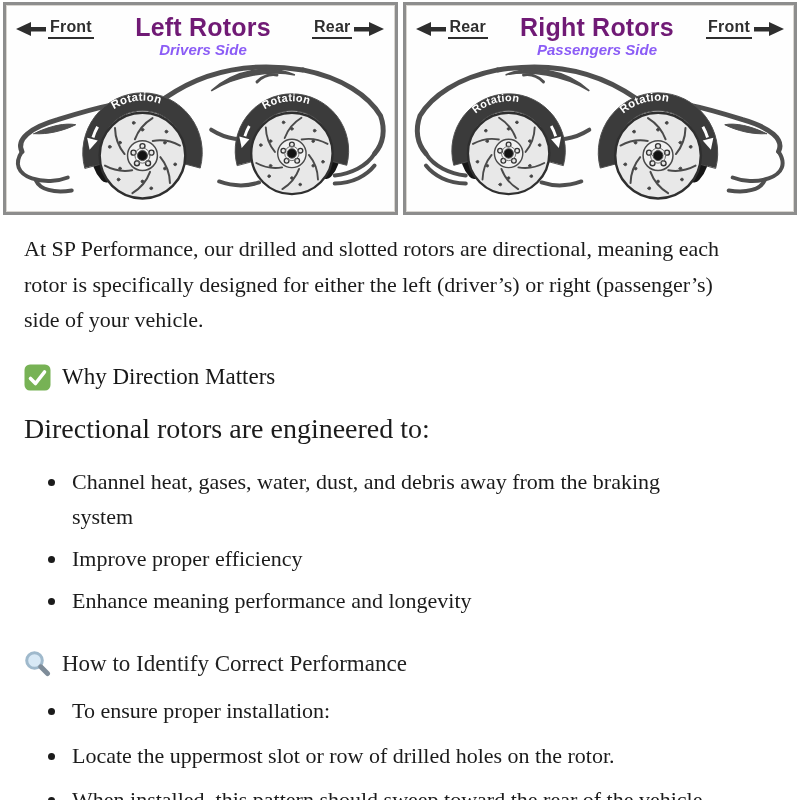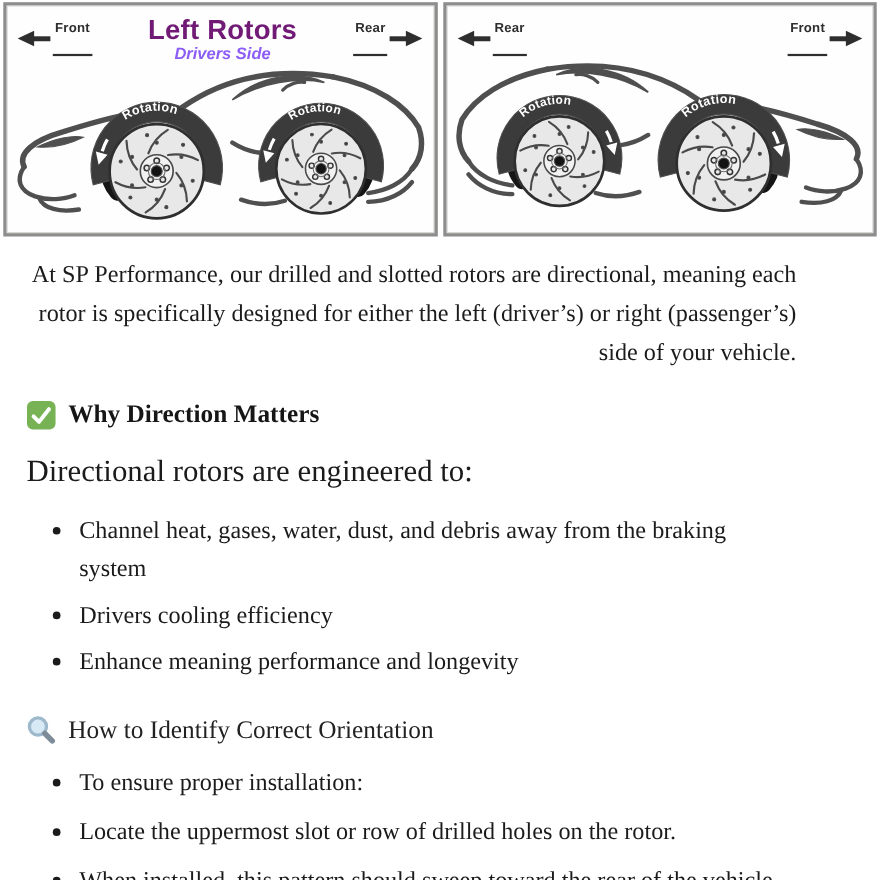--- a/index.html
+++ b/index.html
@@ -17,46 +17,46 @@
     background:#fefefe; overflow:hidden; position:relative;
     box-shadow: inset 0 0 0 1px #d8d5d0;
   }
   .panel-header {
     display:flex; justify-content:space-between; align-items:flex-start;
     padding:7px 10px 0 10px;
     font-family:"Liberation Sans", sans-serif;
   }
   .dir-label { display:flex; align-items:center; gap:2px; margin-top:6px; }
   .dir-label .lbl {
-    font-weight:bold; font-size:12px; color:#2e2e2e;
-    border-bottom:2.5px solid #2e2e2e; padding:0 2px 17px 2px;
+    font-weight:bold; font-size:16px; color:#2e2e2e;
+    border-bottom:2.5px solid #2e2e2e; padding:0 2px 1px 2px;
     letter-spacing:.2px;
   }
   .dir-arrow { display:block; fill:#2e2e2e; }
   .panel-titles { text-align:center; margin-top:2px; }
   .panel-title {
     font-size:25px; font-weight:bold; color:#701a75; line-height:1.05;
     letter-spacing:.2px;
   }
   .panel-subtitle {
     font-size:15px; font-weight:bold; font-style:italic; color:#8b5cf6;
     margin-top:1px;
   }
   .car-svg { display:block; width:100%; height:auto; margin-top:-8px; }
 
   
   .article { padding:12px 28px 0 24px; }
   .intro {
-    font-size:22px; line-height:1.62; max-width:700px; margin-top:4px;text-align:right;
+    font-size:22px; line-height:1.62; max-width:700px; margin-top:4px;
   }
   .section-heading {
     display:flex; align-items:center; gap:11px;
     font-size:23px; margin:26px 0 16px 0; color:#161616;
   }
-  .section-heading.bold { font-weight:bold; }
+  .section-heading.bold { font-weight:normal; }
   .section-heading.regular { font-weight:normal; color:#222; }
   .emoji-icon { display:block; flex:0 0 auto; }
   .lead { font-size:28px; line-height:1.6; margin:0 0 10px 0; }
   ul.bullets { margin:12px 0 0 0; padding-left:44px; max-width:700px; }
   ul.bullets li {
     font-size:22px; line-height:1.6; margin-bottom:7px; padding-left:4px;
   }
   ul.bullets.tight li { margin-bottom:9px; }
 </style>
 </head>
@@ -200,20 +200,24 @@
 
   <div class="panel">
     <div class="panel-header">
       <div class="dir-label">
         <svg class="dir-arrow" width="30" height="14" viewBox="0 0 30 14">
             <rect x="13" y="5" width="17" height="4.5"></rect>
             <polygon points="0,7 15,0 15,14"></polygon>
           </svg>
         <span class="lbl">Rear</span>
       </div>
+      <div class="panel-titles">
+        <div class="panel-title">Right Rotors</div>
+        <div class="panel-subtitle">Passengers Side</div>
+      </div>
       <div class="dir-label">
         <span class="lbl">Front</span>
         <svg class="dir-arrow" width="30" height="14" viewBox="0 0 30 14">
             <rect x="0" y="5" width="17" height="4.5"></rect>
             <polygon points="30,7 15,0 15,14"></polygon>
           </svg>
       </div>
     </div>
     <svg class="car-svg" viewBox="0 0 390 156">
       <g transform="translate(390,0) scale(-1,1)">
@@ -244,30 +248,30 @@
       <rect x="0.5" y="0.5" width="26" height="26" rx="5.5" fill="#77b255"></rect>
       <polyline points="6.5,14.5 11.5,19.5 20.5,8" fill="none" stroke="#ffffff" stroke-width="3.6" stroke-linecap="round" stroke-linejoin="round"></polyline>
     </svg>
     <span>Why Direction Matters</span>
   </div>
 
   <p class="lead">Directional rotors are engineered to:</p>
 
   <ul class="bullets">
     <li>Channel heat, gases, water, dust, and debris away from the braking system</li>
-    <li>Drivers cooling efficiency</li>
+    <li>Improve proper efficiency</li>
     <li>Enhance meaning performance and longevity</li>
   </ul>
 
   <div class="section-heading regular" style="margin-top:32px">
     <svg class="emoji-icon" width="27" height="27" viewBox="0 0 27 27">
       <circle cx="10.5" cy="10.5" r="7.8" fill="#d8e9f6" stroke="#9fb9cc" stroke-width="3"></circle>
       <line x1="16.8" y1="16.8" x2="23.5" y2="23.5" stroke="#7e8c99" stroke-width="5" stroke-linecap="round"></line>
     </svg>
-    <span>How to Identify Correct Orientation</span>
+    <span>How to Identify Correct Performance</span>
   </div>
 
   <ul class="bullets tight">
     <li>To ensure proper installation:</li>
     <li>Locate the uppermost slot or row of drilled holes on the rotor.</li>
     <li>When installed, this pattern should sweep toward the rear of the vehicle.</li>
   </ul>
 
 </div>
 

